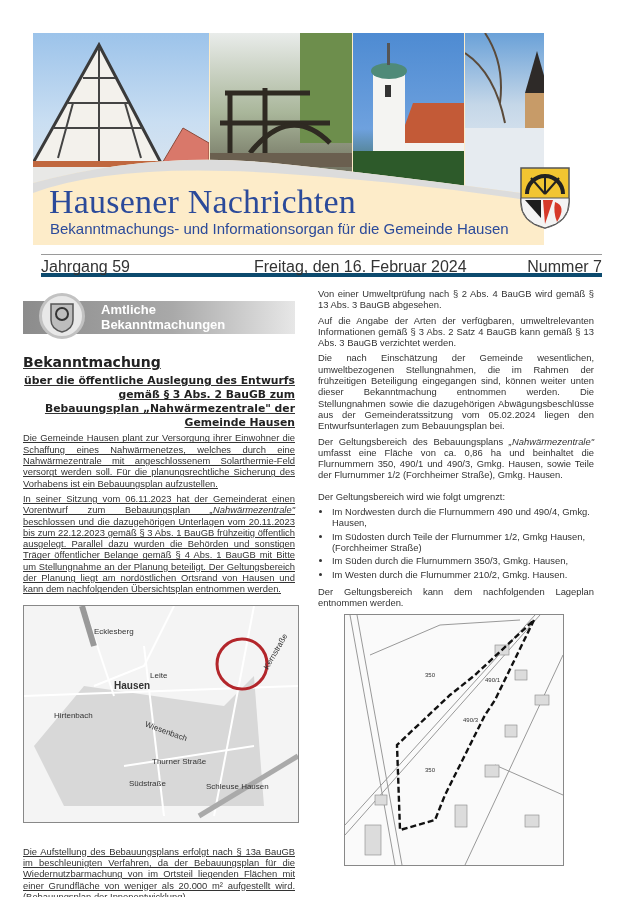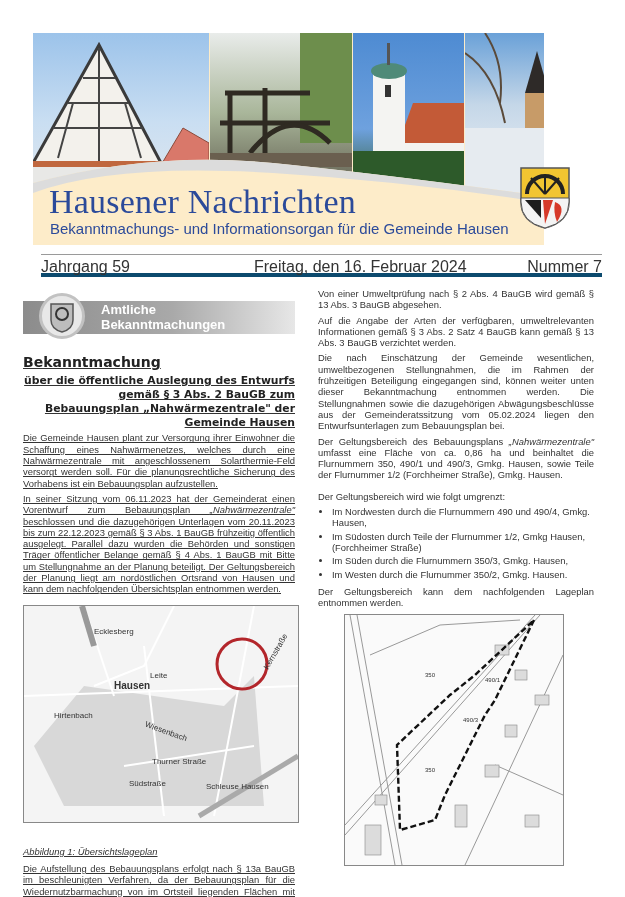--- a/index.html
+++ b/index.html
@@ -155,35 +155,34 @@
     <span class="lbl" style="left:70px;top:20px">Ecklesberg</span>
     <span class="lbl" style="left:126px;top:64px">Leite</span>
     <span class="lbl" style="left:90px;top:74px;font-size:10px;font-weight:bold">Hausen</span>
     <span class="lbl" style="left:30px;top:104px">Hirtenbach</span>
     <span class="lbl" style="left:120px;top:120px;transform:rotate(20deg)">Wiesenbach</span>
     <span class="lbl" style="left:128px;top:150px">Thurner Straße</span>
     <span class="lbl" style="left:105px;top:172px">Südstraße</span>
     <span class="lbl" style="left:182px;top:175px">Schleuse Hausen</span>
     <span class="lbl" style="left:232px;top:40px;transform:rotate(-60deg)">Kernstraße</span>
   </div>
-  <div class="cap">Abbildung 1: Übersichtslageplan</div>
   <p>Die Aufstellung des Bebauungsplans erfolgt nach § 13a BauGB im beschleunigten Verfahren, da der Bebauungsplan für die Wiedernutzbarmachung von im Ortsteil liegenden Flächen mit einer Grundfläche von weniger als 20.000 m² aufgestellt wird. (Bebauungsplan der Innenentwicklung).</p>
 </div>
 
 <div class="col right">
   <p>Von einer Umweltprüfung nach § 2 Abs. 4 BauGB wird gemäß § 13 Abs. 3 BauGB abgesehen.</p>
   <p>Auf die Angabe der Arten der verfügbaren, umweltrelevanten Informationen gemäß § 3 Abs. 2 Satz 4 BauGB kann gemäß § 13 Abs. 3 BauGB verzichtet werden.</p>
   <p>Die nach Einschätzung der Gemeinde wesentlichen, umweltbezogenen Stellungnahmen, die im Rahmen der frühzeitigen Beteiligung eingegangen sind, können weiter unten dieser Bekanntmachung entnommen werden. Die Stellungnahmen sowie die dazugehörigen Abwägungsbeschlüsse aus der Gemeinderatssitzung vom 05.02.2024 liegen den Entwurfsunterlagen zum Bebauungsplan bei.</p>
   <p><span>Der Geltungsbereich des Bebauungsplans </span><em>„Nahwärmezentrale"</em><span> umfasst eine Fläche von ca. 0,86 ha und beinhaltet die Flurnummern 350, 490/1 und 490/3, Gmkg. Hausen, sowie Teile der Flurnummer 1/2 (Forchheimer Straße), Gmkg. Hausen.</span></p>
   <p style="margin-top:10px">Der Geltungsbereich wird wie folgt umgrenzt:</p>
   <ul>
     <li>Im Nordwesten durch die Flurnummern 490 und 490/4, Gmkg. Hausen,</li>
     <li>Im Südosten durch Teile der Flurnummer 1/2, Gmkg Hausen, (Forchheimer Straße)</li>
     <li>Im Süden durch die Flurnummern 350/3, Gmkg. Hausen,</li>
-    <li>Im Westen durch die Flurnummer 350/2, Gmkg. Hausen.</li>
+    <li>Im Westen durch die Flurnummer 210/2, Gmkg. Hausen.</li>
   </ul>
   <p>Der Geltungsbereich kann dem nachfolgenden Lageplan entnommen werden.</p>
 
   <div class="map2">
     <svg width="218" height="250">
       <g stroke="#999" stroke-width="1" fill="none">
         <path d="M5 0 L50 250"></path>
           <path d="M12 0 L57 250"></path>
           <path d="M0 210 L190 0"></path>
           <path d="M0 220 L195 0"></path>

